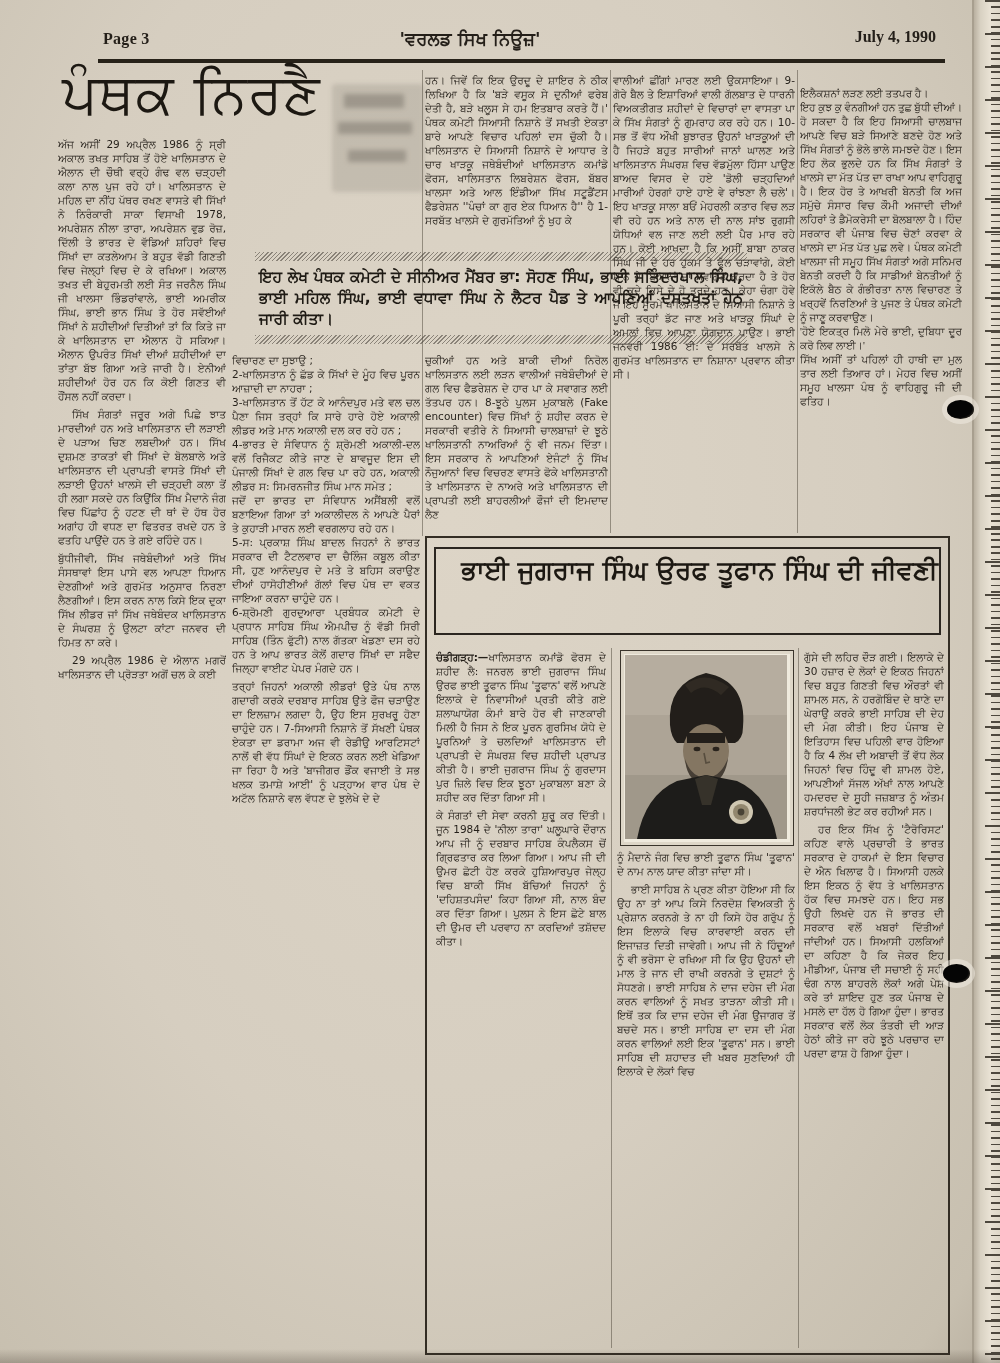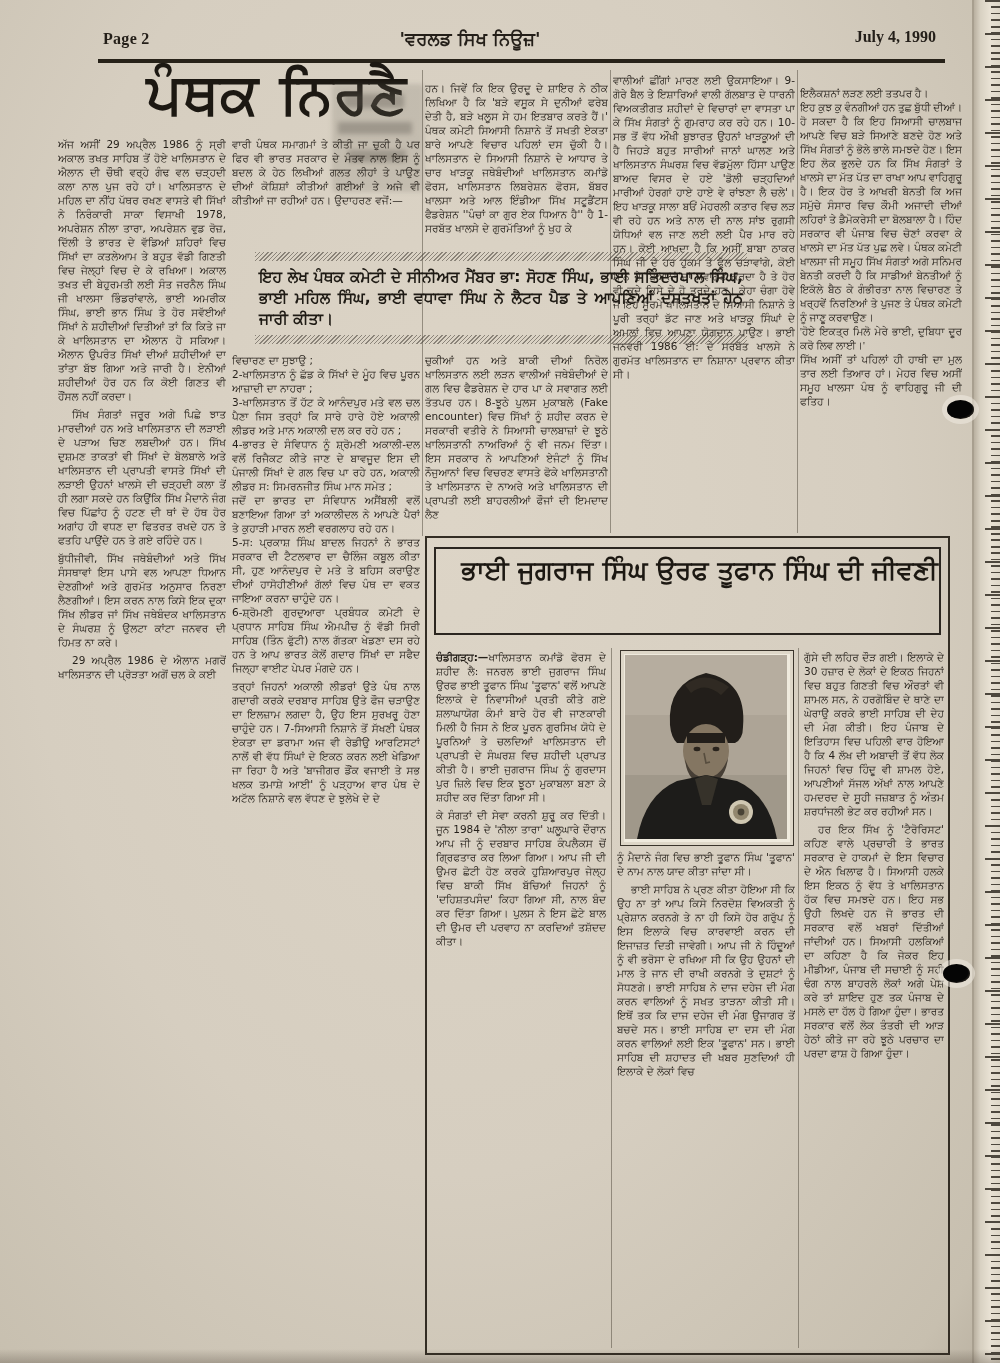--- a/index.html
+++ b/index.html
@@ -5,22 +5,22 @@
   html,body{margin:0;padding:0;background:#888;}
   .page{position:relative;width:1000px;height:1363px;overflow:hidden;
     background:radial-gradient(ellipse at 45% 38%, #ddd5c7 0%, #d6cec0 55%, #c7bfaf 92%, #b9b0a0 100%);
     font-family:"DejaVu Sans", sans-serif;color:#241f19;}
   .page::after{content:"";position:absolute;left:0;right:0;bottom:0;height:14px;
     background:linear-gradient(to bottom, rgba(0,0,0,0), rgba(60,50,40,.28));}
   .hdr-left{position:absolute;left:103px;top:30px;font:bold 16px "Liberation Serif", serif;letter-spacing:.3px;}
   .hdr-center{position:absolute;left:0;right:60px;top:28px;text-align:center;font:bold 18px "DejaVu Sans", sans-serif;}
   .hdr-right{position:absolute;right:64px;top:28px;font:bold 16px "Liberation Serif", serif;}
   .hdr-rule{position:absolute;left:98px;right:55px;top:59px;height:4px;background:#272219;}
-  .headline{position:absolute;left:62px;top:62px;width:345px;text-align:right;
-    font-weight:bold;font-size:56px;line-height:64px;color:#1c1812;letter-spacing:1px;}
+  .headline{position:absolute;left:62px;top:62px;width:345px;text-align:left;
+    font-weight:normal;font-size:56px;line-height:64px;color:#1c1812;letter-spacing:1px;}
   .ghost{position:absolute;left:332px;top:84px;width:92px;height:108px;
     background:rgba(112,106,96,.20);filter:blur(2px);border-radius:4px;}
   .ghost i{position:absolute;display:block;background:rgba(90,84,74,.35);filter:blur(1px);}
   .col{position:absolute;overflow:hidden;font-size:10.5px;line-height:14px;text-align:justify;}
   .col p{margin:0 0 4px 0;}
   .col p.ind{text-indent:14px;}
   .prelines{white-space:pre-line;}
   .vrule{position:absolute;width:1px;background:rgba(90,82,70,.55);}
   .inset{position:absolute;left:255px;top:252px;width:492px;height:98px;}
   .inset .hatch{height:9px;background:repeating-linear-gradient(135deg, rgba(72,66,58,.55) 0 1px, rgba(0,0,0,0) 1px 3px);}
@@ -41,21 +41,21 @@
     background:repeating-linear-gradient(to bottom, #4d473d 0 2px, rgba(0,0,0,0) 2px 33px);}
   .hole{position:absolute;width:27px;height:19px;border-radius:50%;
     background:radial-gradient(ellipse at 45% 45%, #050505 60%, #2e2a24 75%, rgba(0,0,0,0) 78%);
     box-shadow:0 0 0 5px rgba(240,235,225,.55);}
 </style>
 </head>
 <body>
 
 <div class="page">
 
-  <div class="hdr-left">Page 2</div>
+  <div class="hdr-left">Page 3</div>
   <div class="hdr-center">'ਵਰਲਡ ਸਿਖ ਨਿਊਜ਼'</div>
   <div class="hdr-right">July 4, 1990</div>
   <div class="hdr-rule"></div>
 
   <div class="headline">ਪੰਥਕ ਨਿਰਣੈ</div>
   <div class="ghost">
     <i style="left:12px;top:10px;width:60px;height:14px;"></i>
     <i style="left:6px;top:38px;width:74px;height:12px;"></i>
     <i style="left:16px;top:66px;width:58px;height:12px;"></i>
   </div>
@@ -64,42 +64,39 @@
   <div class="vrule" style="left:610px;top:70px;height:463px;"></div>
   <div class="vrule" style="left:797px;top:70px;height:463px;"></div>
 
   <div class="col" style="left:58px;top:137px;width:168px;height:1208px;">
     <p>ਅੱਜ ਅਸੀਂ 29 ਅਪ੍ਰੈਲ 1986 ਨੂੰ ਸ੍ਰੀ ਅਕਾਲ ਤਖਤ ਸਾਹਿਬ ਤੋਂ ਹੋਏ ਖਾਲਿਸਤਾਨ ਦੇ ਐਲਾਨ ਦੀ ਚੌਥੀ ਵਰ੍ਹੇ ਗੰਢ ਵਲ ਚੜ੍ਹਦੀ ਕਲਾ ਨਾਲ ਪੁਜ ਰਹੇ ਹਾਂ। ਖਾਲਿਸਤਾਨ ਦੇ ਮਹਿਲ ਦਾ ਨੀਂਹ ਪੱਥਰ ਰਖਣ ਵਾਸਤੇ ਵੀ ਸਿੱਖਾਂ ਨੇ ਨਿਰੰਕਾਰੀ ਸਾਕਾ ਵਿਸਾਖੀ 1978, ਅਪਰੇਸ਼ਨ ਨੀਲਾ ਤਾਰਾ, ਅਪਰੇਸ਼ਨ ਵੁਡ ਰੋਜ਼, ਦਿੱਲੀ ਤੇ ਭਾਰਤ ਦੇ ਵੱਡਿਆਂ ਸ਼ਹਿਰਾਂ ਵਿਚ ਸਿੱਖਾਂ ਦਾ ਕਤਲੇਆਮ ਤੇ ਬਹੁਤ ਵੱਡੀ ਗਿਣਤੀ ਵਿਚ ਜੇਲ੍ਹਾਂ ਵਿਚ ਦੇ ਕੇ ਰਖਿਆ। ਅਕਾਲ ਤਖਤ ਦੀ ਬੇਹੁਰਮਤੀ ਲਈ ਸੰਤ ਜਰਨੈਲ ਸਿੰਘ ਜੀ ਖਾਲਸਾ ਭਿੰਡਰਾਂਵਾਲੇ, ਭਾਈ ਅਮਰੀਕ ਸਿੰਘ, ਭਾਈ ਭਾਨ ਸਿੰਘ ਤੇ ਹੋਰ ਸਵੱਈਆਂ ਸਿੱਖਾਂ ਨੇ ਸ਼ਹੀਦੀਆਂ ਦਿਤੀਆਂ ਤਾਂ ਕਿ ਕਿਤੇ ਜਾ ਕੇ ਖਾਲਿਸਤਾਨ ਦਾ ਐਲਾਨ ਹੋ ਸਕਿਆ। ਐਲਾਨ ਉਪਰੰਤ ਸਿੱਖਾਂ ਦੀਆਂ ਸ਼ਹੀਦੀਆਂ ਦਾ ਤਾਂਤਾ ਬੱਝ ਗਿਆ ਅਤੇ ਜਾਰੀ ਹੈ। ਏਨੀਆਂ ਸ਼ਹੀਦੀਆਂ ਹੋਰ ਹਨ ਕਿ ਕੋਈ ਗਿਣਤ ਵੀ ਹੌਂਸਲ ਨਹੀਂ ਕਰਦਾ।</p>
     <p class="ind">ਸਿੱਖ ਸੰਗਤਾਂ ਜਰੂਰ ਅਗੇ ਪਿਛੇ ਝਾਤ ਮਾਰਦੀਆਂ ਹਨ ਅਤੇ ਖਾਲਿਸਤਾਨ ਦੀ ਲੜਾਈ ਦੇ ਪੜਾਅ ਚਿਣ ਲਬਦੀਆਂ ਹਨ। ਸਿੱਖ ਦੁਸ਼ਮਣ ਤਾਕਤਾਂ ਵੀ ਸਿੱਖਾਂ ਦੇ ਬੋਲਬਾਲੇ ਅਤੇ ਖਾਲਿਸਤਾਨ ਦੀ ਪ੍ਰਾਪਤੀ ਵਾਸਤੇ ਸਿੱਖਾਂ ਦੀ ਲੜਾਈ ਉਹਨਾਂ ਖਾਲਸੇ ਦੀ ਚੜ੍ਹਦੀ ਕਲਾ ਤੋਂ ਹੀ ਲਗਾ ਸਕਦੇ ਹਨ ਕਿਉਂਕਿ ਸਿੱਖ ਮੈਦਾਨੇ ਜੰਗ ਵਿਚ ਪਿੱਛਾਂਹ ਨੂੰ ਹਟਣ ਦੀ ਥਾਂ ਦੋ ਹੱਥ ਹੋਰ ਅਗਾਂਹ ਹੀ ਵਧਣ ਦਾ ਫਿਤਰਤ ਰਖਦੇ ਹਨ ਤੇ ਫਤਹਿ ਪਾਉਂਦੇ ਹਨ ਤੇ ਗਏ ਰਹਿੰਦੇ ਹਨ।</p>
     <p>ਬੁੱਧੀਜੀਵੀ, ਸਿੱਖ ਜਥੇਬੰਦੀਆਂ ਅਤੇ ਸਿੱਖ ਸੰਸਥਾਵਾਂ ਇਸ ਪਾਸੇ ਵਲ ਆਪਣਾ ਧਿਆਨ ਦੇਣਗੀਆਂ ਅਤੇ ਗੁਰਮੱਤ ਅਨੁਸਾਰ ਨਿਰਣਾ ਲੈਣਗੀਆਂ। ਇਸ ਕਰਨ ਨਾਲ ਕਿਸੇ ਇਕ ਦੁਕਾ ਸਿੱਖ ਲੀਡਰ ਜਾਂ ਸਿੱਖ ਜਥੇਬੰਦਕ ਖਾਲਿਸਤਾਨ ਦੇ ਸੰਘਰਸ਼ ਨੂੰ ਉਲਟਾ ਕਾਂਟਾ ਜਨਵਰ ਦੀ ਹਿਮਤ ਨਾ ਕਰੇ।</p>
     <p class="ind">29 ਅਪ੍ਰੈਲ 1986 ਦੇ ਐਲਾਨ ਮਗਰੋਂ ਖਾਲਿਸਤਾਨ ਦੀ ਪ੍ਰੋੜਤਾ ਅਗੋਂ ਚਲ ਕੇ ਕਈ</p>
   </div>
 
-  <div class="col" style="left:232px;top:137px;width:188px;height:113px;">
-    <p>ਵਾਰੀ ਪੰਥਕ ਸਮਾਗਮਾਂ ਤੇ ਕੀਤੀ ਜਾ ਚੁਕੀ ਹੈ ਪਰ ਫਿਰ ਵੀ ਭਾਰਤ ਸਰਕਾਰ ਦੇ ਮੰਤਵ ਨਾਲ ਇਸ ਨੂੰ ਬਦਲ ਕੇ ਹੇਠ ਲਿਖੀਆਂ ਗਲਤ ਲੀਹਾਂ ਤੇ ਪਾਉਣ ਦੀਆਂ ਕੋਸ਼ਿਸ਼ਾਂ ਕੀਤੀਆਂ ਗਈਆਂ ਤੇ ਅਜੇ ਵੀ ਕੀਤੀਆਂ ਜਾ ਰਹੀਆਂ ਹਨ। ਉਦਾਹਰਣ ਵਜੋਂ:—</p>
-  </div>
 
   <div class="inset">
     <div class="hatch"></div>
     <div class="itext">ਇਹ ਲੇਖ ਪੰਥਕ ਕਮੇਟੀ ਦੇ ਸੀਨੀਅਰ ਮੈਂਬਰ ਭਾ: ਸੋਹਣ ਸਿੰਘ, ਭਾਈ ਸਤਿੰਦਰਪਾਲ ਸਿੰਘ, ਭਾਈ ਮਹਿਲ ਸਿੰਘ, ਭਾਈ ਵਧਾਵਾ ਸਿੰਘ ਨੇ ਲੈਟਰ ਪੈਡ ਤੇ ਆਪਣਿਆਂ ਦਸਤਖਤਾਂ ਹੇਠ ਜਾਰੀ ਕੀਤਾ।</div>
     <div class="hatch"></div>
   </div>
 
   <div class="col" style="left:232px;top:353px;width:188px;height:992px;">
     <p class="prelines">ਵਿਚਾਰਣ ਦਾ ਸੁਝਾਉ ;
 2-ਖਾਲਿਸਤਾਨ ਨੂੰ ਛੱਡ ਕੇ ਸਿੱਖਾਂ ਦੇ ਮੂੰਹ ਵਿਚ ਪੂਰਨ ਆਜ਼ਾਦੀ ਦਾ ਨਾਹਰਾ ;
 3-ਖਾਲਿਸਤਾਨ ਤੋਂ ਹੱਟ ਕੇ ਆਨੰਦਪੁਰ ਮਤੇ ਵਲ ਚਲ ਪੈਣਾ ਜਿਸ ਤਰ੍ਹਾਂ ਕਿ ਸਾਰੇ ਹਾਰੇ ਹੋਏ ਅਕਾਲੀ ਲੀਡਰ ਅਤੇ ਮਾਨ ਅਕਾਲੀ ਦਲ ਕਰ ਰਹੇ ਹਨ ;
 4-ਭਾਰਤ ਦੇ ਸੰਵਿਧਾਨ ਨੂੰ ਸ਼੍ਰੋਮਣੀ ਅਕਾਲੀ-ਦਲ ਵਲੋਂ ਰਿਜੈਕਟ ਕੀਤੇ ਜਾਣ ਦੇ ਬਾਵਜੂਦ ਇਸ ਦੀ ਪੰਜਾਲੀ ਸਿੱਖਾਂ ਦੇ ਗਲ ਵਿਚ ਪਾ ਰਹੇ ਹਨ, ਅਕਾਲੀ ਲੀਡਰ ਸ: ਸਿਮਰਨਜੀਤ ਸਿੰਘ ਮਾਨ ਸਮੇਤ ;
 ਜਦੋਂ ਦਾ ਭਾਰਤ ਦਾ ਸੰਵਿਧਾਨ ਅਸੈਂਬਲੀ ਵਲੋਂ ਬਣਾਇਆ ਗਿਆ ਤਾਂ ਅਕਾਲੀਦਲ ਨੇ ਆਪਣੇ ਪੈਰਾਂ ਤੇ ਕੁਹਾੜੀ ਮਾਰਨ ਲਈ ਵਰਗਲਾਹ ਰਹੇ ਹਨ।
 5-ਸ: ਪ੍ਰਕਾਸ਼ ਸਿੰਘ ਬਾਦਲ ਜਿਹਨਾਂ ਨੇ ਭਾਰਤ ਸਰਕਾਰ ਦੀ ਟੈਟਲਵਾਰ ਦਾ ਚੈਲਿੰਜ ਕਬੂਲ ਕੀਤਾ ਸੀ, ਹੁਣ ਆਨੰਦਪੁਰ ਦੇ ਮਤੇ ਤੇ ਬਹਿਸ ਕਰਾਉਣ ਦੀਆਂ ਹਾਸੋਹੀਣੀਆਂ ਗੱਲਾਂ ਵਿਚ ਪੰਥ ਦਾ ਵਕਤ ਜਾਇਆ ਕਰਨਾ ਚਾਹੁੰਦੇ ਹਨ।
 6-ਸ਼੍ਰੋਮਣੀ ਗੁਰਦੁਆਰਾ ਪ੍ਰਬੰਧਕ ਕਮੇਟੀ ਦੇ ਪ੍ਰਧਾਨ ਸਾਹਿਬ ਸਿੰਘ ਐਮਪੀਚ ਨੂੰ ਵੱਡੀ ਸਿਰੀ ਸਾਹਿਬ (ਤਿੰਨ ਫੁੱਟੀ) ਨਾਲ ਗੱਤਕਾ ਖੇਡਣਾ ਦਸ ਰਹੇ ਹਨ ਤੇ ਆਪ ਭਾਰਤ ਕੋਲੋਂ ਗਦਾਰ ਸਿੱਖਾਂ ਦਾ ਸਫੈਦ ਜਿਲ੍ਹਾ ਵਾਈਟ ਪੇਪਰ ਮੰਗਦੇ ਹਨ।</p>
     <p>ਤਰ੍ਹਾਂ ਜਿਹਨਾਂ ਅਕਾਲੀ ਲੀਡਰਾਂ ਉਤੇ ਪੰਥ ਨਾਲ ਗਦਾਰੀ ਕਰਕੇ ਦਰਬਾਰ ਸਾਹਿਬ ਉਤੇ ਫੌਜ ਚੜਾਉਣ ਦਾ ਇਲਜ਼ਾਮ ਲਗਦਾ ਹੈ, ਉਹ ਇਸ ਸੁਰਖਰੂ ਹੋਣਾ ਚਾਹੁੰਦੇ ਹਨ। 7-ਸਿਆਸੀ ਨਿਸ਼ਾਨੇ ਤੋਂ ਸੱਖਣੀ ਪੰਥਕ ਏਕਤਾ ਦਾ ਡਰਾਮਾ ਅਜ ਵੀ ਰੇਡੀਉ ਆਰਟਿਸਟਾਂ ਨਾਲੋਂ ਵੀ ਵੱਧ ਸਿੰਘਾਂ ਦੇ ਇਕਠ ਕਰਨ ਲਈ ਖੇਡਿਆ ਜਾ ਰਿਹਾ ਹੈ ਅਤੇ 'ਬਾਜੀਗਰ ਡੌਂਕ ਵਜਾਈ ਤੇ ਸਭ ਖਲਕ ਤਮਾਸ਼ੇ ਆਈ' ਨੂੰ ਪੜ੍ਹਾਅ ਵਾਰ ਪੰਥ ਦੇ ਅਟੱਲ ਨਿਸ਼ਾਨੇ ਵਲ ਵੱਧਣ ਦੇ ਝੁਲੇਖੇ ਦੇ ਦੇ</p>
   </div>
 
-  <div class="col" style="left:425px;top:81px;width:183px;height:177px;">
+  <div class="col" style="left:425px;top:73px;width:183px;height:177px;">
     <p>ਹਨ। ਜਿਵੇਂ ਕਿ ਇਕ ਉਰਦੂ ਦੇ ਸ਼ਾਇਰ ਨੇ ਠੀਕ ਲਿਖਿਆ ਹੈ ਕਿ 'ਬੜੇ ਵਸੂਕ ਸੇ ਦੁਨੀਆਂ ਫਰੇਬ ਦੇਤੀ ਹੈ, ਬੜੇ ਖਲੂਸ ਸੇ ਹਮ ਇਤਬਾਰ ਕਰਤੇ ਹੈਂ।' ਪੰਥਕ ਕਮੇਟੀ ਸਿਆਸੀ ਨਿਸ਼ਾਨੇ ਤੋਂ ਸਖਤੀ ਏਕਤਾ ਬਾਰੇ ਆਪਣੇ ਵਿਚਾਰ ਪਹਿਲਾਂ ਦਸ ਚੁੱਕੀ ਹੈ। ਖਾਲਿਸਤਾਨ ਦੇ ਸਿਆਸੀ ਨਿਸ਼ਾਨੇ ਦੇ ਆਧਾਰ ਤੇ ਚਾਰ ਖਾੜਕੂ ਜਥੇਬੰਦੀਆਂ ਖਾਲਿਸਤਾਨ ਕਮਾਂਡੋ ਫੋਰਸ, ਖਾਲਿਸਤਾਨ ਲਿਬਰੇਸ਼ਨ ਫੋਰਸ, ਬੱਬਰ ਖਾਲਸਾ ਅਤੇ ਆਲ ਇੰਡੀਆ ਸਿੱਖ ਸਟੂਡੈਂਟਸ ਫੈਡਰੇਸ਼ਨ ''ਪੰਚਾਂ ਕਾ ਗੁਰ ਏਕ ਧਿਆਨ ਹੈ'' ਹੈ 1-ਸਰਬੱਤ ਖਾਲਸੇ ਦੇ ਗੁਰਮੱਤਿਆਂ ਨੂੰ ਖੁਹ ਕੇ</p>
   </div>
   <div class="col" style="left:425px;top:353px;width:183px;height:180px;">
     <p>ਚੁਕੀਆਂ ਹਨ ਅਤੇ ਬਾਕੀ ਦੀਆਂ ਨਿਰੋਲ ਖਾਲਿਸਤਾਨ ਲਈ ਲੜਨ ਵਾਲੀਆਂ ਜਥੇਬੰਦੀਆਂ ਦੇ ਗਲ ਵਿਚ ਫੈਡਰੇਸ਼ਨ ਦੇ ਹਾਰ ਪਾ ਕੇ ਸਵਾਗਤ ਲਈ ਤੱਤਪਰ ਹਨ। 8-ਝੂਠੇ ਪੁਲਸ ਮੁਕਾਬਲੇ (Fake encounter) ਵਿਚ ਸਿੱਖਾਂ ਨੂੰ ਸ਼ਹੀਦ ਕਰਨ ਦੇ ਸਰਕਾਰੀ ਵਤੀਰੇ ਨੇ ਸਿਆਸੀ ਚਾਲਬਾਜ਼ਾਂ ਦੇ ਝੂਠੇ ਖਾਲਿਸਤਾਨੀ ਨਾਅਰਿਆਂ ਨੂੰ ਵੀ ਜਨਮ ਦਿੱਤਾ। ਇਸ ਸਰਕਾਰ ਨੇ ਆਪਣਿਆਂ ਏਜੰਟਾਂ ਨੂੰ ਸਿੱਖ ਨੌਜੁਆਨਾਂ ਵਿਚ ਵਿਚਰਣ ਵਾਸਤੇ ਫੋਕੇ ਖਾਲਿਸਤਾਨੀ ਤੇ ਖਾਲਿਸਤਾਨ ਦੇ ਨਾਅਰੇ ਅਤੇ ਖਾਲਿਸਤਾਨ ਦੀ ਪ੍ਰਾਪਤੀ ਲਈ ਬਾਹਰਲੀਆਂ ਫੌਜਾਂ ਦੀ ਇਮਦਾਦ ਲੈਣ</p>
   </div>
 
   <div class="col" style="left:613px;top:73px;width:182px;height:460px;">
     <p>ਵਾਲੀਆਂ ਛੀਂਗਾਂ ਮਾਰਣ ਲਈ ਉਕਸਾਇਆ। 9-ਗੋਰੇ ਬੈਲ ਤੇ ਇਸ਼ਾਰਿਆਂ ਵਾਲੀ ਗੱਲਬਾਤ ਦੇ ਧਾਰਨੀ ਵਿਅਕਤੀਗਤ ਸ਼ਹੀਦਾਂ ਦੇ ਵਿਚਾਰਾਂ ਦਾ ਵਾਸਤਾ ਪਾ ਕੇ ਸਿੱਖ ਸੰਗਤਾਂ ਨੂੰ ਗੁਮਰਾਹ ਕਰ ਰਹੇ ਹਨ। 10-ਸਭ ਤੋਂ ਵੱਧ ਔਖੀ ਬੁਝਾਰਤ ਉਹਨਾਂ ਖਾੜਕੂਆਂ ਦੀ ਹੈ ਜਿਹੜੇ ਬਹੁਤ ਸਾਰੀਆਂ ਜਾਨਾਂ ਘਾਲਣ ਅਤੇ ਖਾਲਿਸਤਾਨ ਸੰਘਰਸ਼ ਵਿਚ ਵੱਡਮੁੱਲਾ ਹਿੱਸਾ ਪਾਉਣ ਬਾਅਦ ਵਿਸਰ ਦੇ ਹਏ 'ਡੋਲੀ ਚੜ੍ਹਦਿਆਂ ਮਾਰੀਆਂ ਹੇਰਗਾਂ ਹਾਏ ਹਾਏ ਵੇ ਰਾਂਝਣਾ ਲੈ ਚਲੇ'। ਇਹ ਖਾੜਕੂ ਸਾਲਾ ਬਓਂ ਮੇਹਰਲੀ ਕਤਾਰ ਵਿਚ ਲੜ ਵੀ ਰਹੇ ਹਨ ਅਤੇ ਨਾਲ ਦੀ ਨਾਲ ਸਾਂਝ ਰੁਗਸੀ ਯੋਧਿਆਂ ਵਲ ਜਾਣ ਲਈ ਲਈ ਪੈਰ ਮਾਰ ਰਹੇ ਹਨ। ਕੋਈ ਆਖਦਾ ਹੈ ਕਿ ਅਸੀਂ ਬਾਬਾ ਠਾਕਰ ਸਿੰਘ ਜੀ ਦੇ ਹਰ ਹੁਕਮ ਤੇ ਫੁੱਲ ਚੜਾਵਾਂਗੇ, ਕੋਈ ਮਾਨ ਦੇ ਬਿਆਨਾਂ ਦਾ ਸਵਾਗਤ ਕਰਦਾ ਹੈ ਤੇ ਹੋਰ ਵੀ ਕਦੇ ਕਿਸੇ ਦੇ ਹੋ ਤੁਰਦੇ ਹਨ। ਕੇਹਾ ਚੰਗਾ ਹੋਵੇ ਜੇ ਇਹ ਸੂਰਮੇ ਖਾਲਿਸਤਾਨ ਦੇ ਸਿਆਸੀ ਨਿਸ਼ਾਨੇ ਤੇ ਪੂਰੀ ਤਰ੍ਹਾਂ ਡੱਟ ਜਾਣ ਅਤੇ ਖਾੜਕੂ ਸਿੰਘਾਂ ਦੇ ਅਮਲਾਂ ਵਿਚ ਆਪਣਾ ਯੋਗਦਾਨ ਪਾਉਣ। ਭਾਈ ਜਨਵਰੀ 1986 ਈ: ਦੇ ਸਰਬੱਤ ਖਾਲਸੇ ਨੇ ਗੁਰਮੱਤ ਖਾਲਿਸਤਾਨ ਦਾ ਨਿਸ਼ਾਨਾ ਪ੍ਰਵਾਨ ਕੀਤਾ ਸੀ।</p>
   </div>
 

